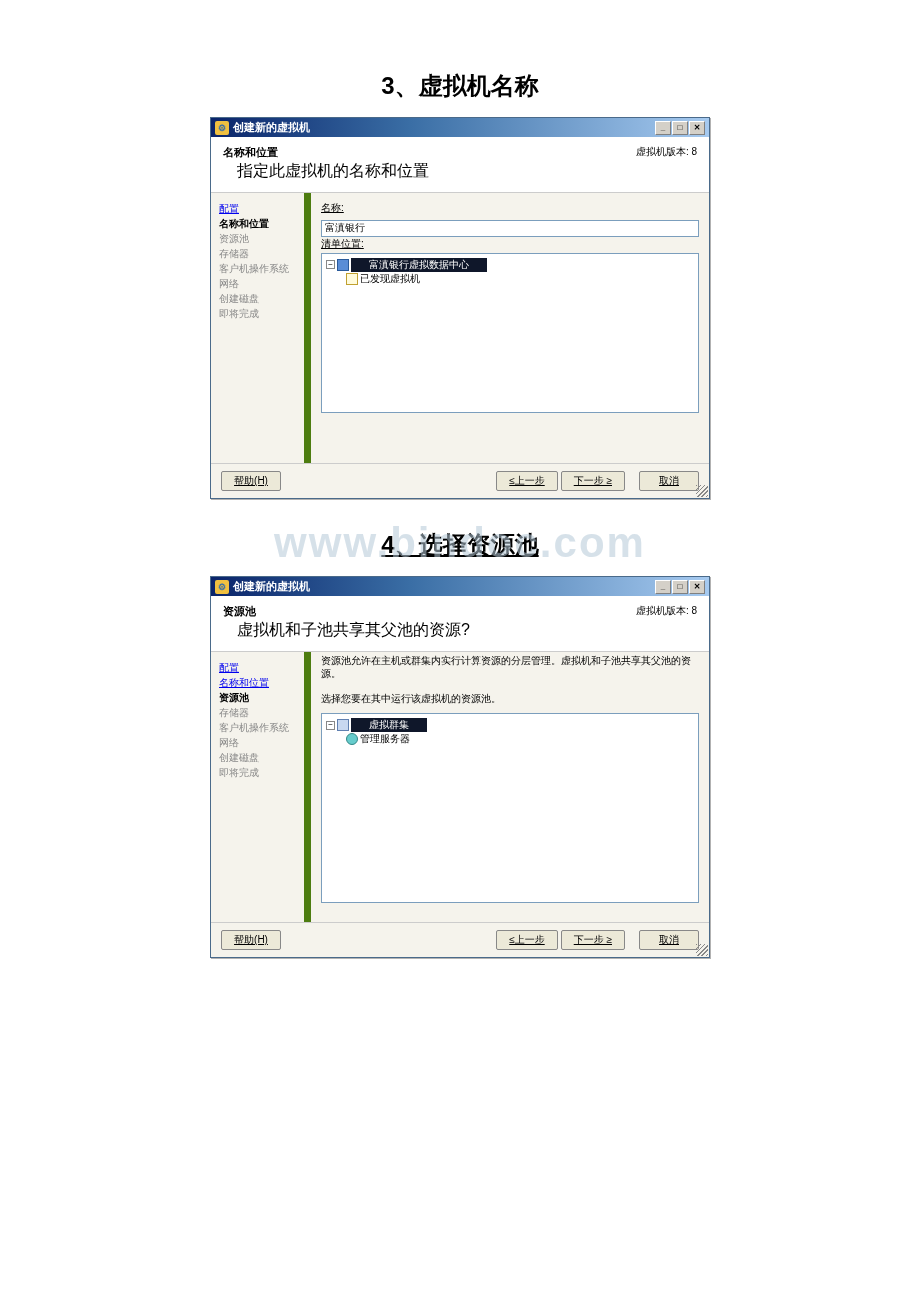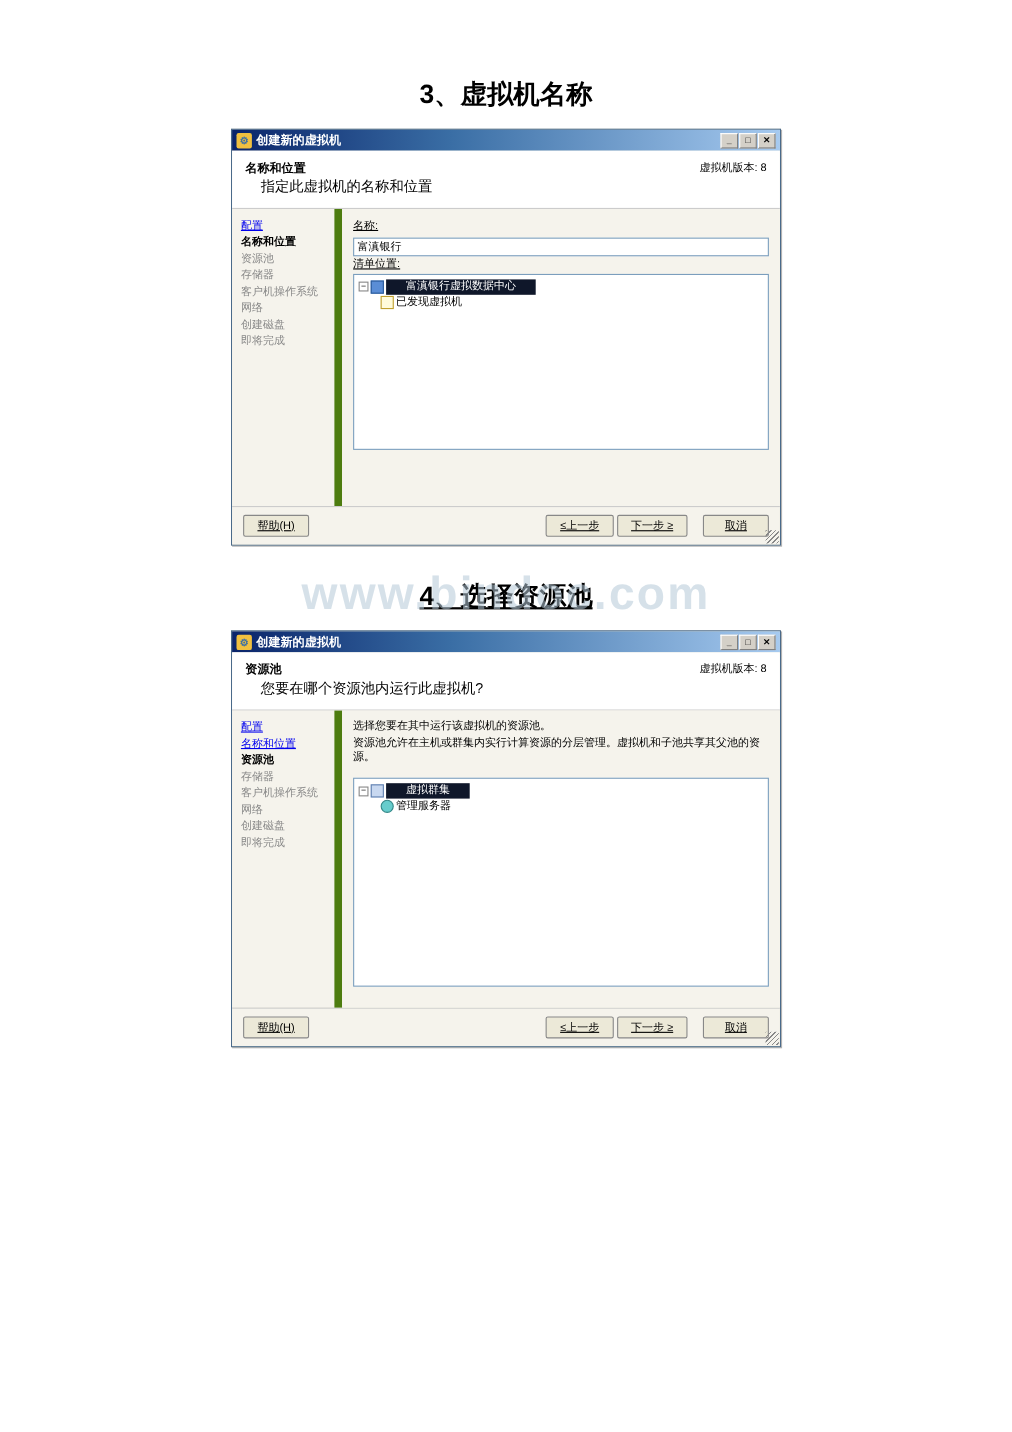--- a/index.html
+++ b/index.html
@@ -76,21 +76,21 @@
     .header-section {
       background: #fff;
       padding: 8px 12px 10px 12px;
       border-bottom: 1px solid #ccc;
     }
     .header-title {
       font-size: 11px;
       font-weight: bold;
     }
     .header-subtitle {
-      font-size: 13px;
+      font-size: 16px;
       padding-left: 14px;
       margin-top: 1px;
     }
     .header-version {
       float: right;
       font-size: 10px;
     }
     .body-section {
       display: flex;
       background: #f5f3ec;
@@ -270,36 +270,36 @@
     <span>创建新的虚拟机</span>
     <div class="titlebar-buttons">
       <div class="win-btn">_</div>
       <div class="win-btn">□</div>
       <div class="win-btn">✕</div>
     </div>
   </div>
   <div class="header-section">
     <span class="header-version">虚拟机版本: 8</span>
     <div class="header-title">资源池</div>
-    <div class="header-subtitle">您要在哪个资源池内运行此虚拟机?</div>
+    <div class="header-subtitle">虚拟机和子池共享其父池的资源?</div>
   </div>
   <div class="body-section">
     <div class="sidebar">
       <div class="sidebar-item link">配置</div>
       <div class="sidebar-item link">名称和位置</div>
       <div class="sidebar-item active">资源池</div>
       <div class="sidebar-item">存储器</div>
       <div class="sidebar-item">客户机操作系统</div>
       <div class="sidebar-item">网络</div>
       <div class="sidebar-item">创建磁盘</div>
       <div class="sidebar-item">即将完成</div>
     </div>
     <div class="main-panel">
+      <div class="hint-text" style="margin-top:-6px;margin-bottom:12px">资源池允许在主机或群集内实行计算资源的分层管理。虚拟机和子池共享其父池的资源。</div>
       <div class="hint-text" style="margin-top:0">选择您要在其中运行该虚拟机的资源池。</div>
-      <div class="hint-text" style="margin-top:-6px;margin-bottom:12px">资源池允许在主机或群集内实行计算资源的分层管理。虚拟机和子池共享其父池的资源。</div>
       <div class="tree-box" style="height:190px">
         <div class="tree-row">
           <span class="tree-expander">−</span>
           <span class="tree-icon cluster-icon"></span>
           <span class="tree-selected">虚拟群集</span>
         </div>
         <div class="tree-row tree-indent">
           <span class="tree-icon pool-icon"></span>
           <span>管理服务器</span>
         </div>

